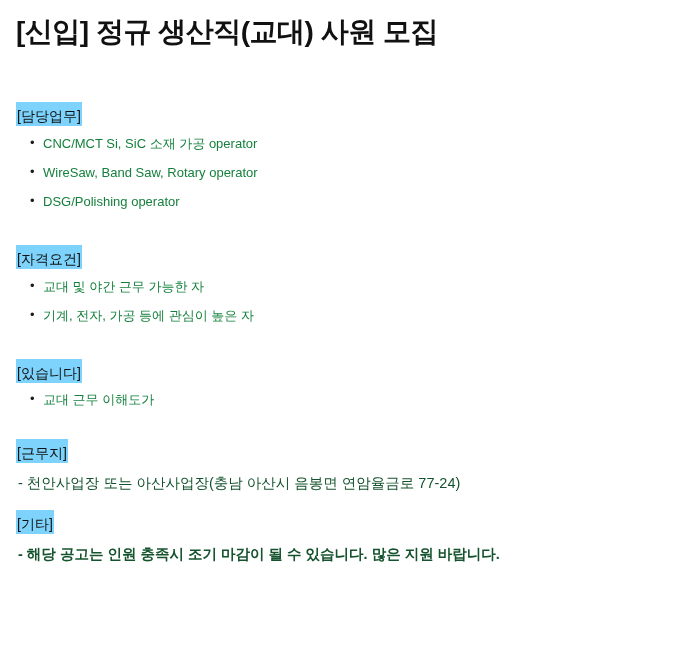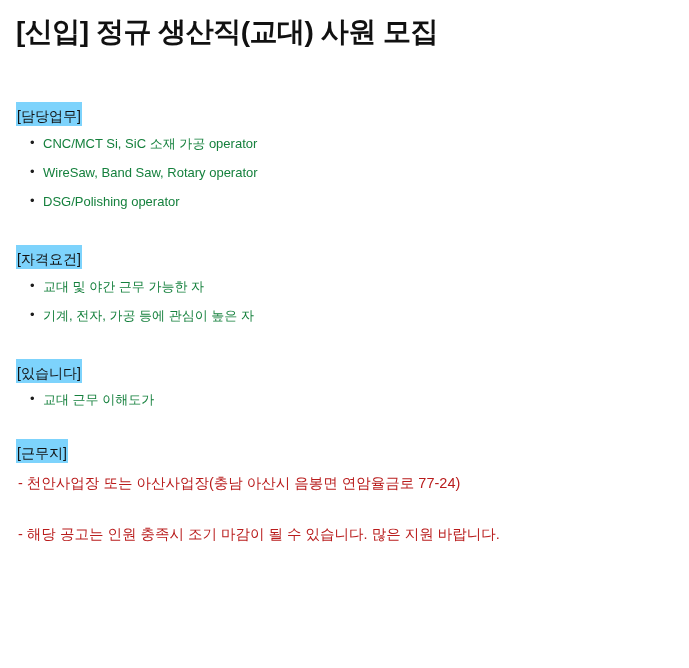--- a/index.html
+++ b/index.html
@@ -64,28 +64,28 @@
     content: "\2022";
     position: absolute;
     left: 14px;
     top: -1px;
     font-size: 13px;
     color: #1c1c1c;
   }
   p.dashline {
     font-size: 14.5px;
     line-height: 1.3;
-    color: #b91c1c;
+    color: #14532d;
     margin: 11px 0 0 0;
     padding-left: 2px;
   }
   .sp-title-gap { height: 56px; }
   .sp-sec-gap { height: 26px; }
   .sp-sec-gap-sm { height: 22px; }
-  .strong { font-weight: normal; }
+  .strong { font-weight: bold; }
 </style>
 </head>
 <body>
 
 <div class="page">
 
   <h1 class="doc-title">[신입] 정규 생산직(교대) 사원 모집</h1>
 
   <div class="sp-title-gap"></div>
 
@@ -128,16 +128,19 @@
   <div class="section">
     <div class="section-head">
       <span class="hl">[근무지]</span>
     </div>
     <p class="dashline">- 천안사업장 또는 아산사업장(충남 아산시 음봉면 연암율금로 77-24)</p>
   </div>
 
   <div class="sp-sec-gap-sm"></div>
 
   <div class="section">
+    <div class="section-head">
+      <span class="hl">[기타]</span>
+    </div>
     <p class="dashline strong">- 해당 공고는 인원 충족시 조기 마감이 될 수 있습니다. 많은 지원 바랍니다.</p>
   </div>
 
 </div>
 
 </body></html>

